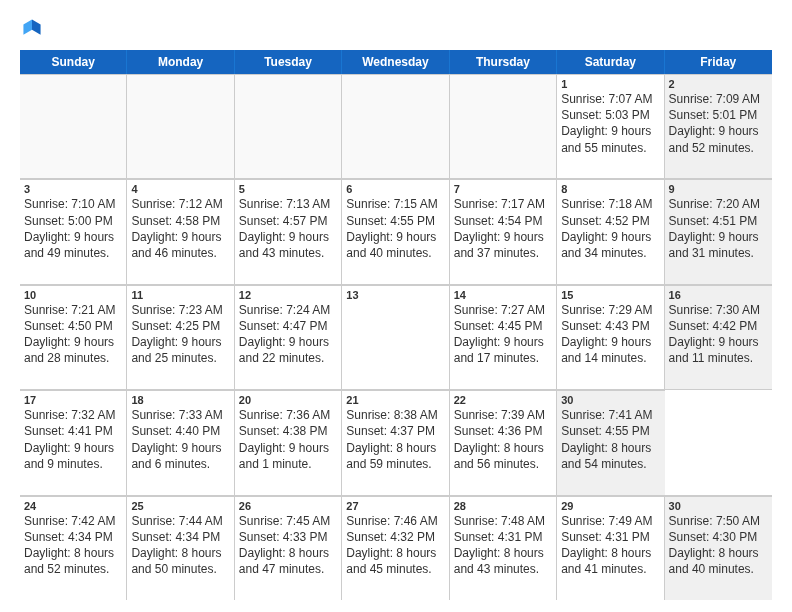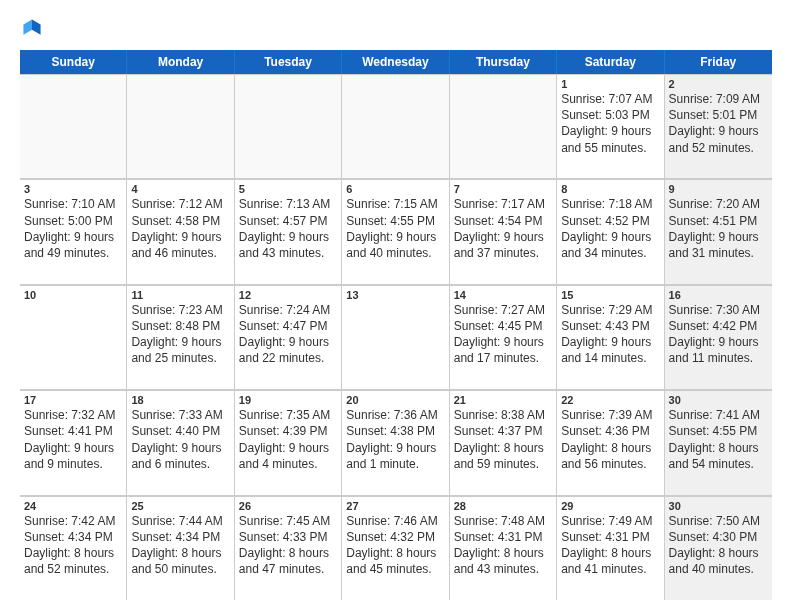--- a/index.html
+++ b/index.html
@@ -210,25 +210,29 @@
             <span class="day-num">9</span>
             <div class="cell-info">Sunrise: 7:20 AM
 Sunset: 4:51 PM
 Daylight: 9 hours
 and 31 minutes.</div>
           </div>
         </div>
         <div class="cal-row">
           <div class="cal-cell">
             <span class="day-num">10</span>
+            <div class="cell-info">Sunrise: 7:21 AM
+Sunset: 4:50 PM
+Daylight: 9 hours
+and 28 minutes.</div>
           </div>
           <div class="cal-cell">
             <span class="day-num">11</span>
             <div class="cell-info">Sunrise: 7:23 AM
-Sunset: 8:48 PM
+Sunset: 4:25 PM
 Daylight: 9 hours
 and 25 minutes.</div>
           </div>
           <div class="cal-cell">
             <span class="day-num">12</span>
             <div class="cell-info">Sunrise: 7:24 AM
 Sunset: 4:47 PM
 Daylight: 9 hours
 and 22 minutes.</div>
           </div>
@@ -264,27 +268,20 @@
 Sunset: 4:41 PM
 Daylight: 9 hours
 and 9 minutes.</div>
           </div>
           <div class="cal-cell">
             <span class="day-num">18</span>
             <div class="cell-info">Sunrise: 7:33 AM
 Sunset: 4:40 PM
 Daylight: 9 hours
 and 6 minutes.</div>
-          </div>
-          <div class="cal-cell">
-            <span class="day-num">19</span>
-            <div class="cell-info">Sunrise: 7:35 AM
-Sunset: 4:39 PM
-Daylight: 9 hours
-and 4 minutes.</div>
           </div>
           <div class="cal-cell">
             <span class="day-num">20</span>
             <div class="cell-info">Sunrise: 7:36 AM
 Sunset: 4:38 PM
 Daylight: 9 hours
 and 1 minute.</div>
           </div>
           <div class="cal-cell">
             <span class="day-num">21</span>

